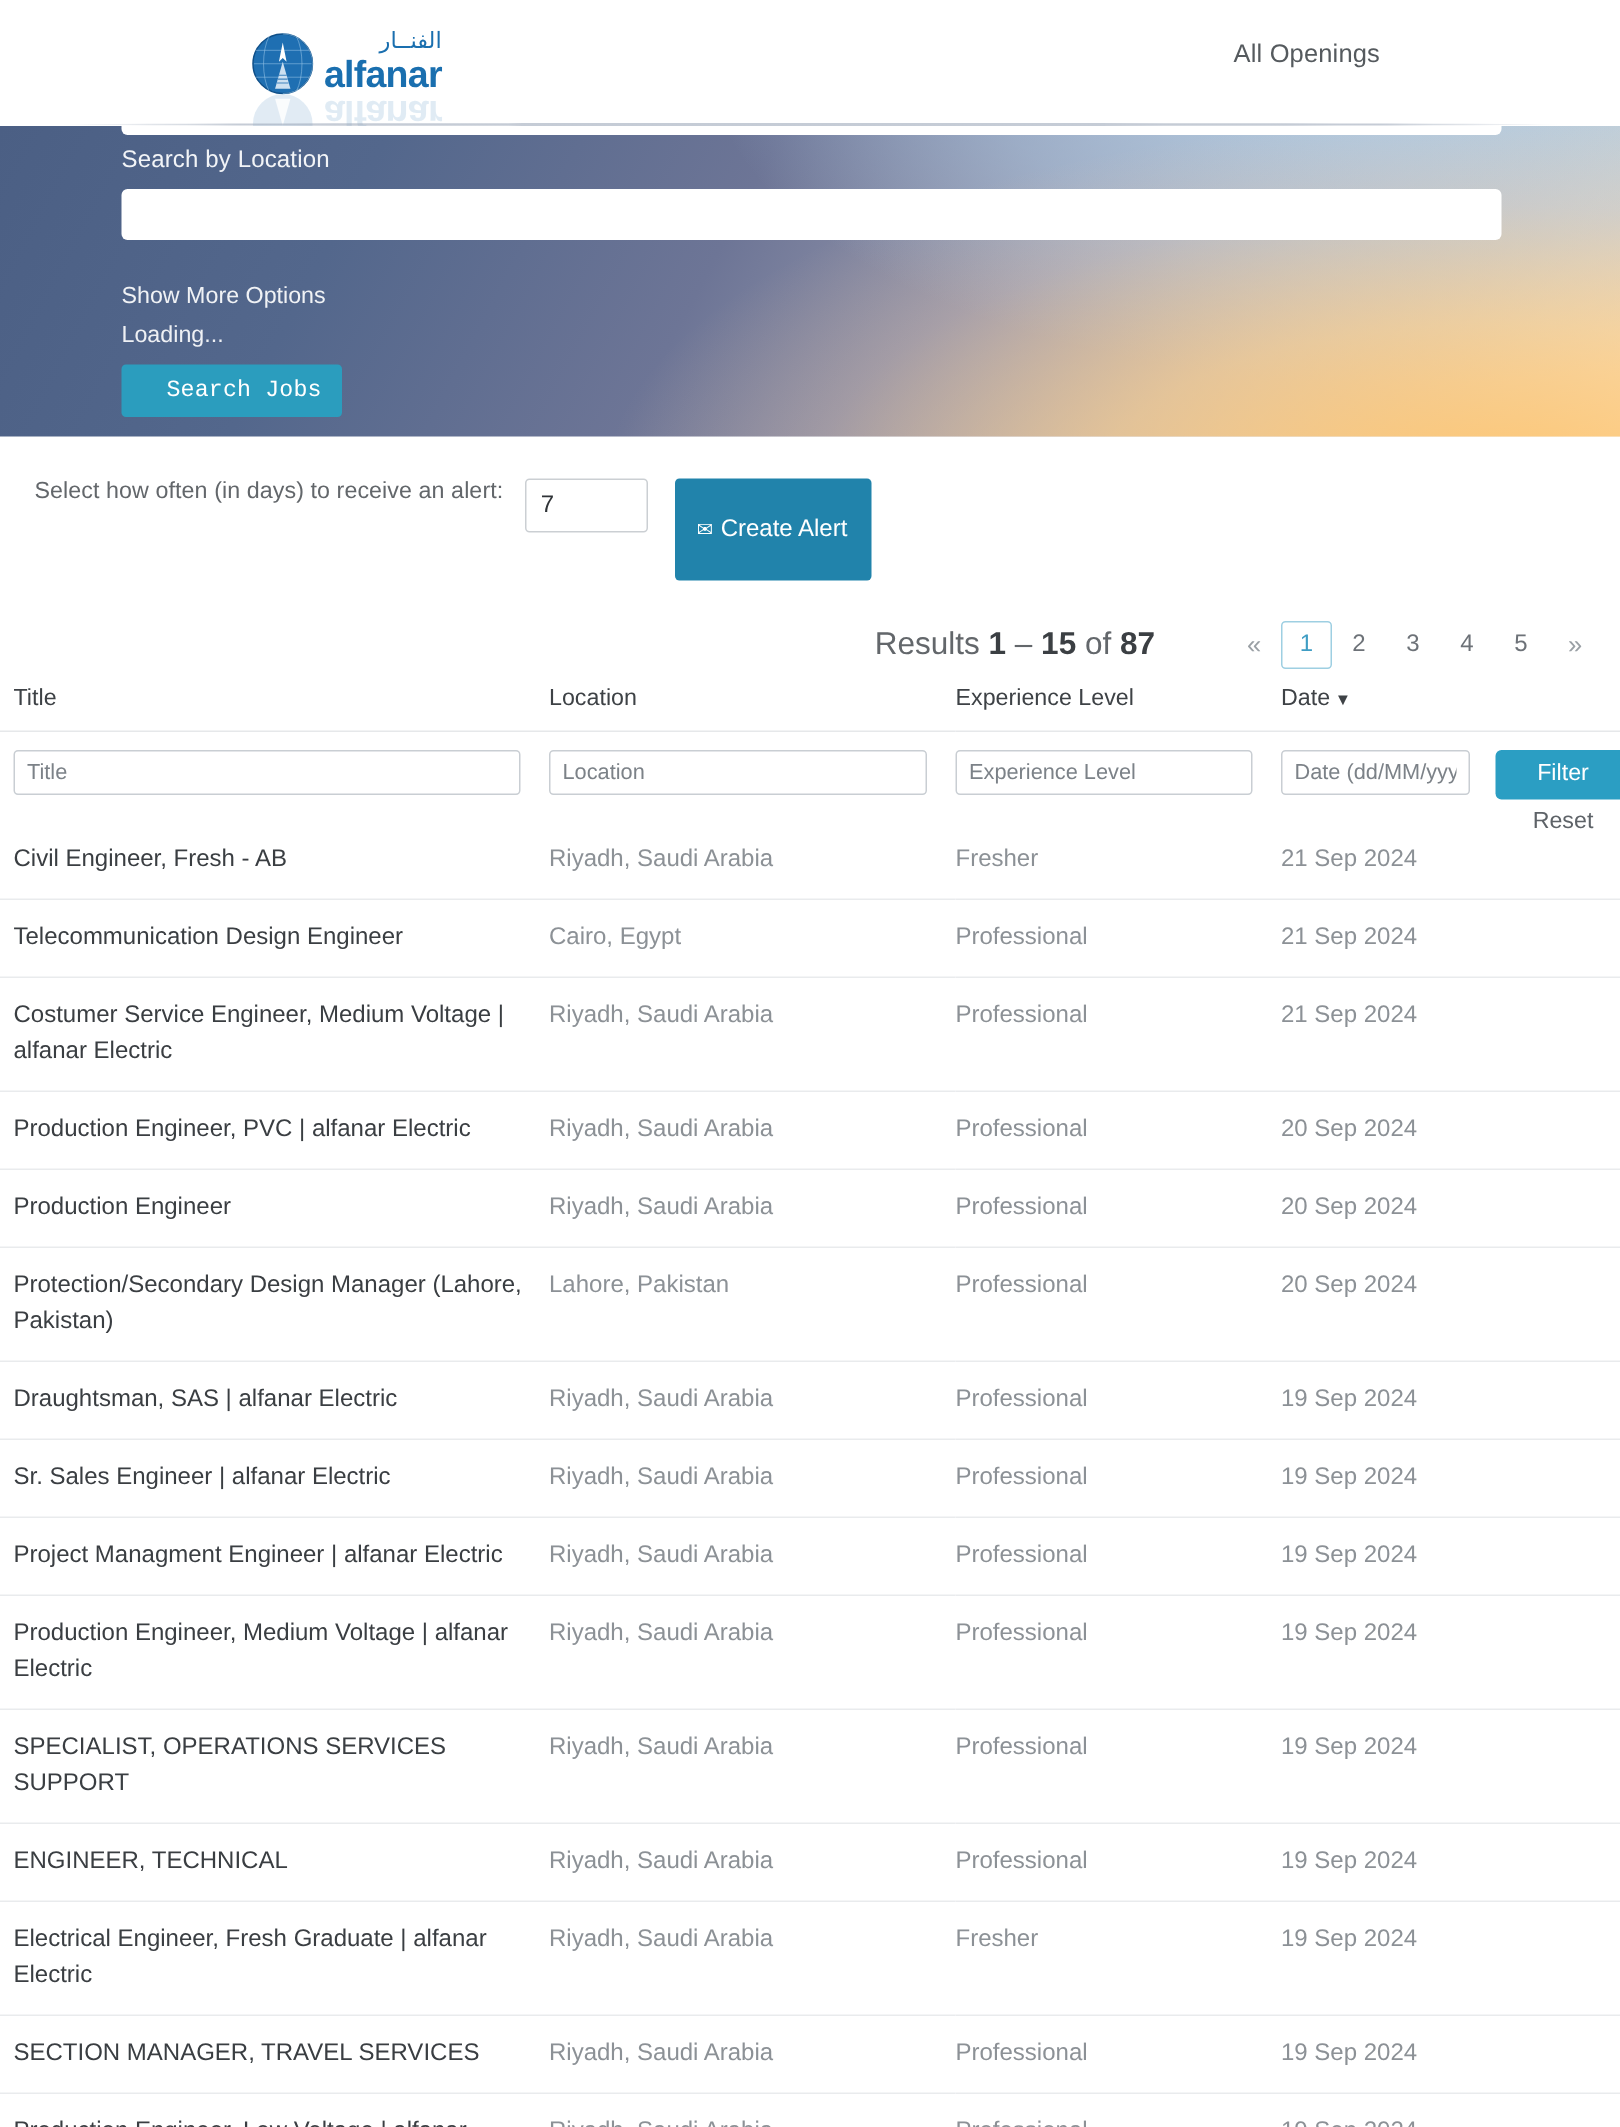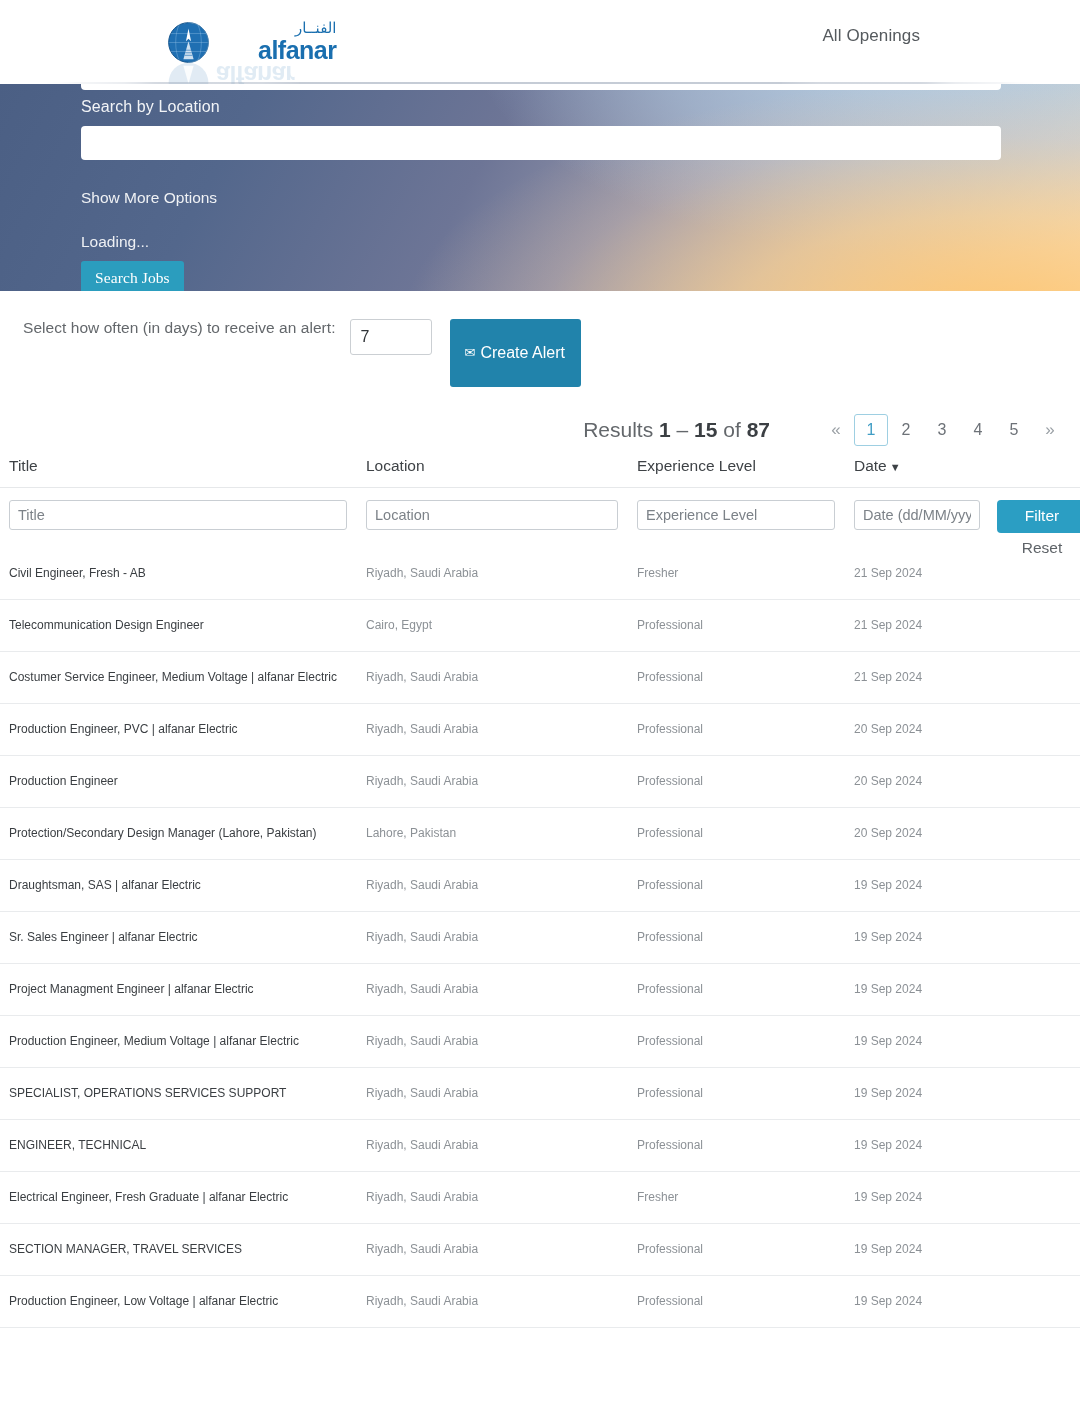--- a/index.html
+++ b/index.html
@@ -20,21 +20,20 @@
     align-items: center;
     overflow: hidden;
   }
   .logo-wrap {
     position: absolute;
     left: 168px;
     top: 17px;
     display: flex;
     align-items: flex-end;
     height: 46px;
-    gap: 42px;
   }
   .logo-mark { width: 41px; height: 41px; display: block; }
   .logo-text {
     margin-left: 7px;
     display: flex;
     flex-direction: column;
     line-height: 1;
   }
   .logo-arabic {
     font-size: 15px;
@@ -123,34 +122,34 @@
     font-size: 14px;
   }
   .hero-more {
     margin-top: 29px;
     font-size: 15.5px;
     color: #f0f2f5;
     cursor: pointer;
     display: inline-block;
   }
   .hero-loading {
-    margin-top: 26px;
+    margin-top: 8px;
     font-size: 15.5px;
     color: #eef0f4;
   }
   .btn-search {
     margin-top: 10px;
     display: inline-block;
     background: #2b9dbe;
     color: #ffffff;
     border: none;
     border-radius: 3px;
     font-size: 15.5px;
-    font-family: Liberation Serif, serif;
-    padding: 8px 14px 9px 14px;
+    font-family: Liberation Mono, monospace;
+    padding: 8px 14px 9px 30px;
     cursor: pointer;
     letter-spacing: 0.1px;
   }
 
   
   .alert-bar {
     display: flex;
     padding: 28px 0 0 23px;
     height: 96px;
   }
@@ -286,21 +285,21 @@
     display: block;
     margin-top: 6px;
     font-size: 15.5px;
     color: #5e6368;
     text-decoration: none;
     cursor: pointer;
   }
 
   .jobs-table tbody.rows tr { border-bottom: 1px solid #e9ebed; }
   .jobs-table tbody.rows td {
-    font-size: 12px;
+    font-size: 16px;
     padding: 13px 14px 14px 0;
     vertical-align: top;
     line-height: 24px;
   }
   .jobs-table tbody.rows td.t-title { padding-left: 9px; }
   .job-link {
     color: #3a3e42;
     text-decoration: none;
     cursor: pointer;
   }

